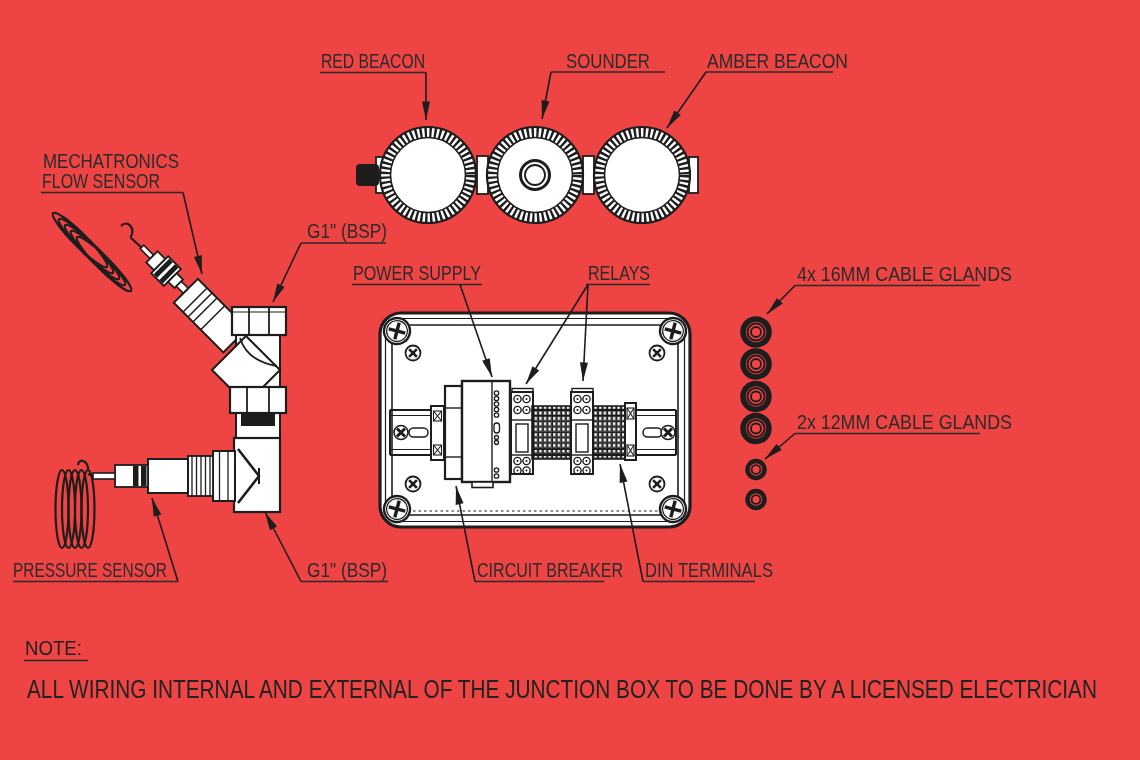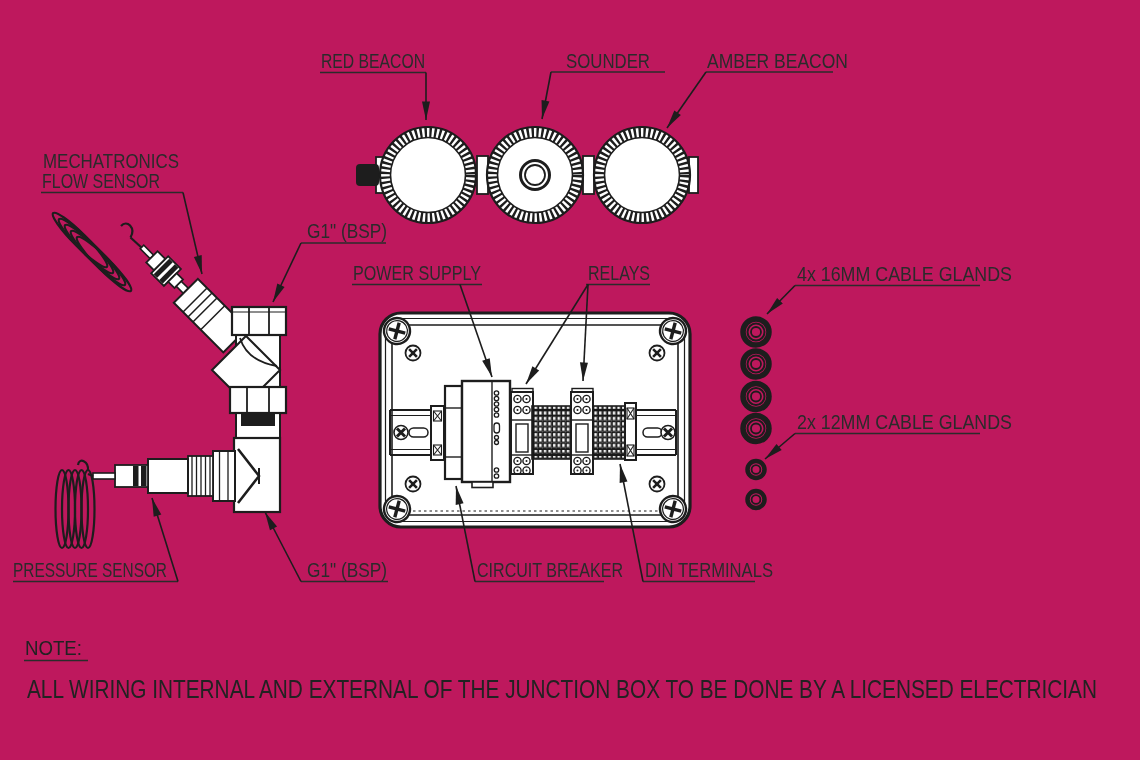--- a/index.html
+++ b/index.html
@@ -1,16 +1,16 @@
 <!DOCTYPE html>
 <html><head>
 <meta charset="utf-8">
 <style>
   html,body{margin:0;padding:0;background:#fff;}
-  .canvas{width:1140px;height:760px;background:#be185d;position:relative;overflow:hidden;}
+  .canvas{width:1140px;height:760px;background:#ef4444;position:relative;overflow:hidden;}
   svg{display:block;}
   .lbl{font-family:"Liberation Sans", sans-serif;font-size:21px;fill:#2b2b2b;}
   .note-h{font-family:"Liberation Sans", sans-serif;font-size:21px;fill:#222;}
   .note-b{font-family:"Liberation Sans", sans-serif;font-size:25px;fill:#222;}
   .ink{stroke:#1d1d1d;fill:none;}
   .w{fill:#ffffff;stroke:#1d1d1d;}
   .ul{stroke:#2b2b2b;stroke-width:1.7;}
   .ldr{stroke:#1d1d1d;stroke-width:1.6;fill:none;}
 </style>
 </head>

